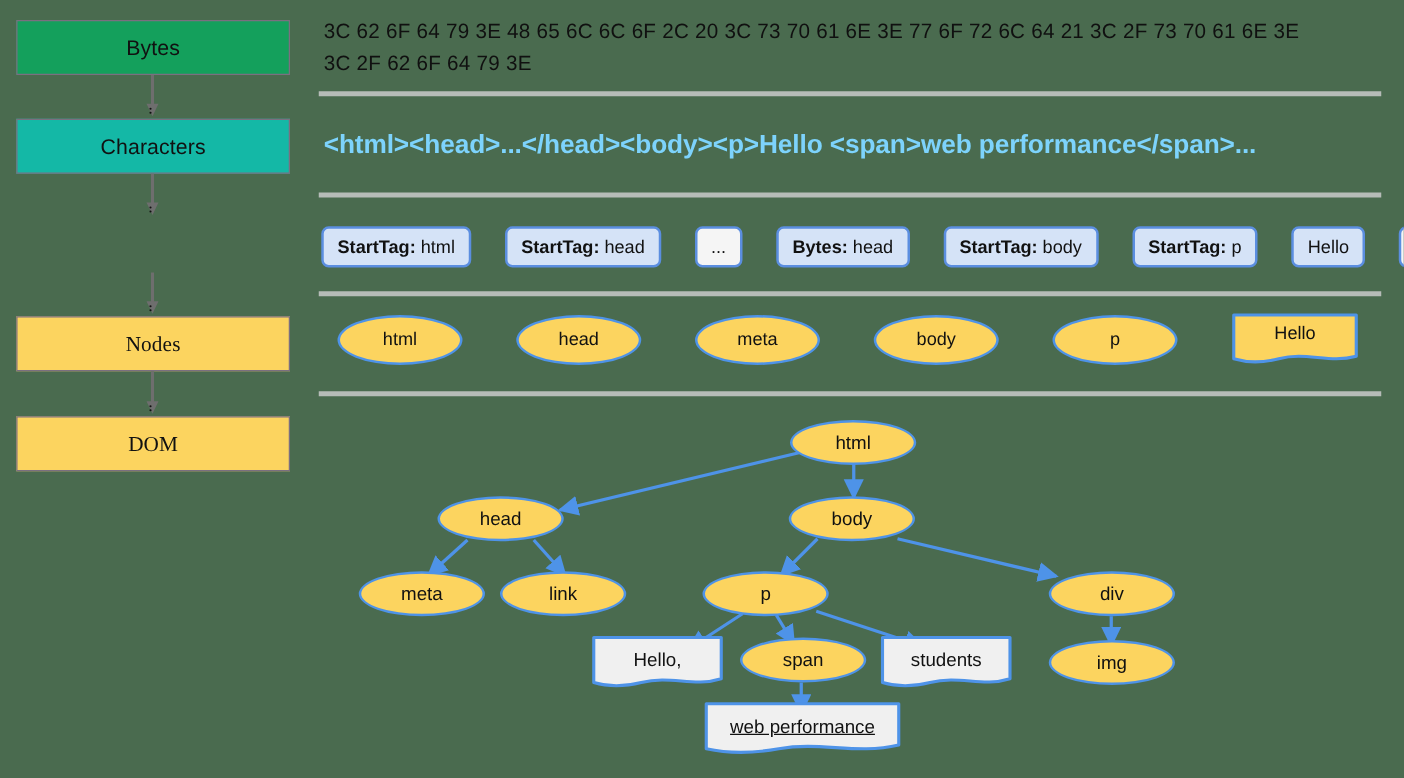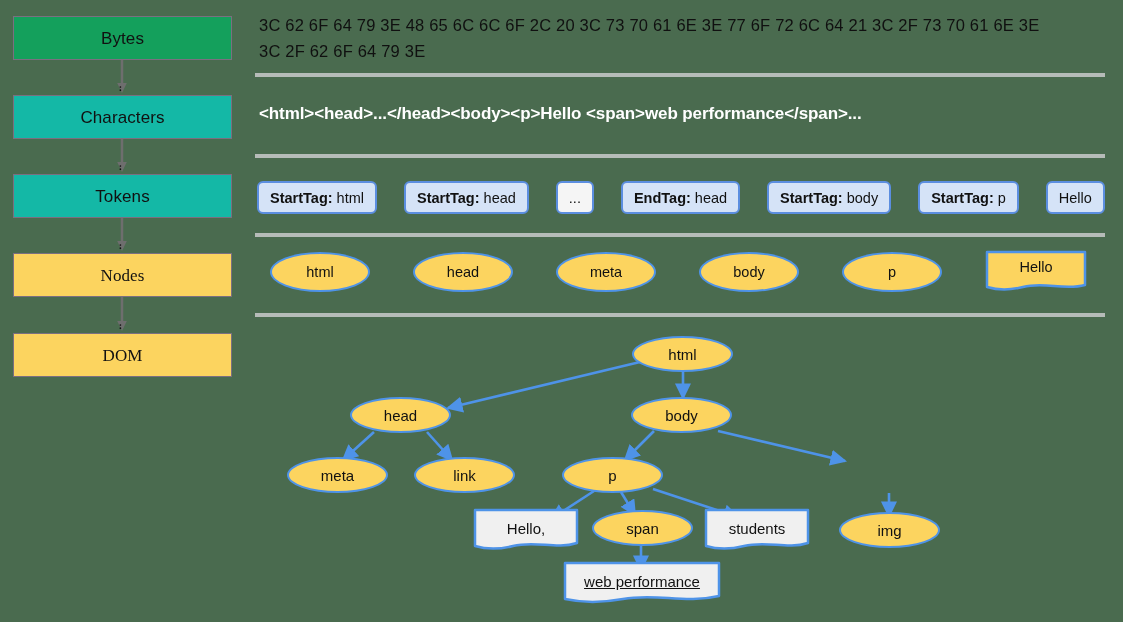--- a/index.html
+++ b/index.html
@@ -63,23 +63,23 @@
     font-size: 16.5px;
     line-height: 26px;
     color: #101010;
     font-family: "Liberation Sans", sans-serif;
     letter-spacing: .2px;
   }
   .chars-text {
     position: absolute;
     left: 259px;
     top: 104px;
-    font-size: 17px;
+    font-size: 21px;
     font-weight: bold;
-    color: #ffffff;
+    color: #7dd3fc;
     letter-spacing: -.1px;
   }
 
   
   .token-row {
     position: absolute;
     left: 257px;
     top: 181px;
     display: flex;
     align-items: flex-end;
@@ -174,23 +174,20 @@
 </head>
 <body>
 
 <div id="stage">
 
   <div class="pipeline-box green" style="left:13px;  top:16px;  width:219px; height:44px;">
     <span>Bytes</span>
   </div>
   <div class="pipeline-box blue" style="left:13px;  top:95px;  width:219px; height:44px;">
     <span>Characters</span>
-  </div>
-  <div class="pipeline-box blue" style="left:13px;  top:174px; width:219px; height:44px;">
-    <span>Tokens</span>
   </div>
   <div class="pipeline-box yellow" style="left:13px;  top:253px; width:219px; height:44px;">
     <span>Nodes</span>
   </div>
   <div class="pipeline-box yellow" style="left:13px;  top:333px; width:219px; height:44px;text-align:right;">
     <span>DOM</span>
   </div>
 
   <svg class="pipe-arrow" style="left:115px; top:60px; height:35px;" viewBox="0 0 14 35">
     <line x1="7" y1="0" x2="7" y2="24" stroke="#6e6e6e" stroke-width="2.5"></line>
@@ -229,21 +226,21 @@
         <span>html</span>
     </div>
     <div class="token">
       <b>StartTag:</b>
         <span>head</span>
     </div>
     <div class="token plain">
       <span>...</span>
     </div>
     <div class="token">
-      <b>EndTag:</b>
+      <b>Bytes:</b>
         <span>head</span>
     </div>
     <div class="token">
       <b>StartTag:</b>
         <span>body</span>
     </div>
     <div class="token">
       <b>StartTag:</b>
         <span>p</span>
     </div>
@@ -325,28 +322,31 @@
     </div>
 
     <div class="tree-node" style="left:631px; top:79px; width:101px; height:36px;">
       <span>body</span>
     </div>
 
     <div class="tree-node" style="left:287px; top:139px; width:101px; height:36px;">
       <span>meta</span>
     </div>
 
-    <div class="tree-node" style="left:414px; top:139px; width:101px; height:36px;">
+    <div class="tree-node" style="left:400px; top:139px; width:101px; height:36px;">
       <span>link</span>
     </div>
 
     <div class="tree-node" style="left:562px; top:139px; width:101px; height:36px;">
       <span>p</span>
     </div>
 
+    <div class="tree-node" style="left:839px; top:139px; width:101px; height:36px;">
+      <span>div</span>
+    </div>
 
     <div class="tree-node" style="left:592px; top:192px; width:101px; height:36px;">
       <span>span</span>
     </div>
 
     <div class="tree-node" style="left:839px; top:194px; width:101px; height:36px;">
       <span>img</span>
     </div>
 
     <div class="wavy-wrap" style="left:473px; top:190px; width:88px; height:45px;">

